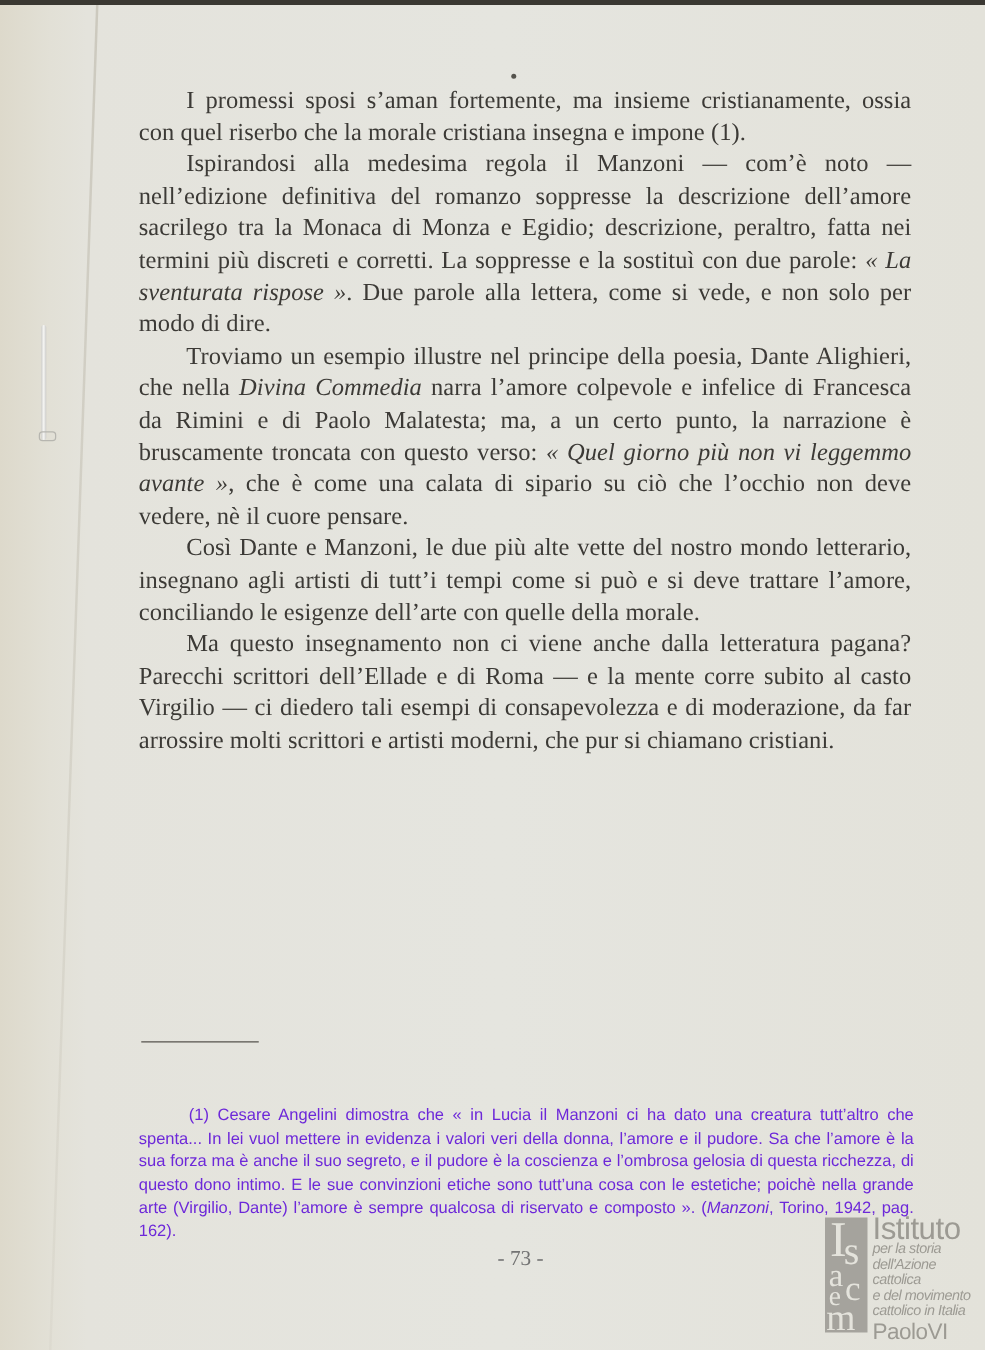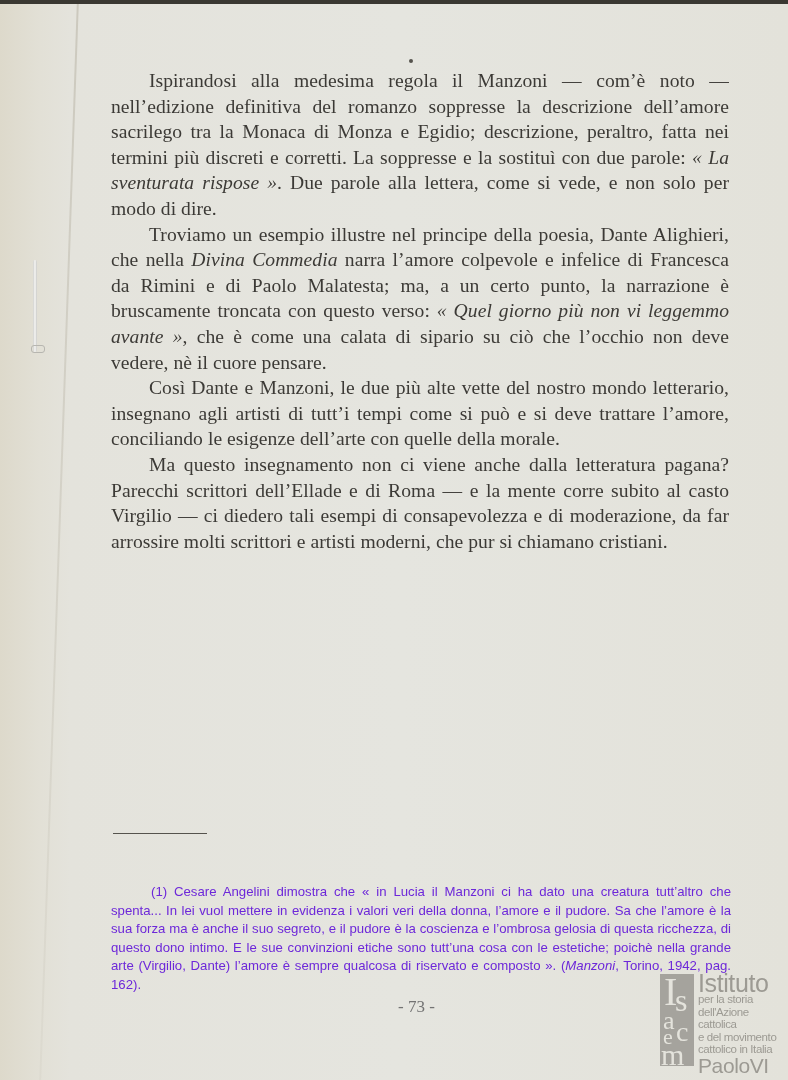--- a/index.html
+++ b/index.html
@@ -131,39 +131,40 @@
     color: #9c9a93;
     line-height: 12.6px;
     font-size: 11.5px;
     letter-spacing: -0.4px;
   }
   .logo-text .big {
     font-size: 25px;
     line-height: 19px;
     display: block;
   }
-  .logo-text .line { display: block; }
+  .logo-text .line { display: block; font-style: italic; }
   .logo-text .paolo {
-    font-size: 21px;
+    font-size: 18px;
     line-height: 17px;
     display: block;
     margin-top: 1px;
   }
 </style>
 </head>
 <body>
 
 <div class="top-edge"></div>
 <div class="page"></div>
 <div class="gutter-crease"></div>
 <div class="staple"></div>
 <div class="staple-end"></div>
 <div class="top-dot"></div>
 
 <div class="body-text">
+  <p class="first">I promessi sposi s’aman fortemente, ma insieme cristianamente, ossia con quel riserbo che la morale cristiana insegna e impone (1).</p>
   <p><span>Ispirandosi alla medesima regola il Manzoni — com’è noto — nell’edizione definitiva del romanzo soppresse la descrizione dell’amore sacrilego tra la Monaca di Monza e Egidio; descrizione, peraltro, fatta nei termini più discreti e corretti. La soppresse e la sostituì con due parole: </span><em>« La sventurata rispose »</em><span>. Due parole alla lettera, come si vede, e non solo per modo di dire.</span></p>
   <p><span>Troviamo un esempio illustre nel principe della poesia, Dante Alighieri, che nella </span><em>Divina Commedia</em><span> narra l’amore colpevole e infelice di Francesca da Rimini e di Paolo Malatesta; ma, a un certo punto, la narrazione è bruscamente troncata con questo verso: </span><em>« Quel giorno più non vi leggemmo avante »</em><span>, che è come una calata di sipario su ciò che l’occhio non deve vedere, nè il cuore pensare.</span></p>
   <p>Così Dante e Manzoni, le due più alte vette del nostro mondo letterario, insegnano agli artisti di tutt’i tempi come si può e si deve trattare l’amore, conciliando le esigenze dell’arte con quelle della morale.</p>
   <p>Ma questo insegnamento non ci viene anche dalla letteratura pagana? Parecchi scrittori dell’Ellade e di Roma — e la mente corre subito al casto Virgilio — ci diedero tali esempi di consapevolezza e di moderazione, da far arrossire molti scrittori e artisti moderni, che pur si chiamano cristiani.</p>
 </div>
 
 <div class="footnote-rule"></div>
 
 <div class="footnote">
   <p><span>(1) Cesare Angelini dimostra che « in Lucia il Manzoni ci ha dato una creatura tutt’altro che spenta... In lei vuol mettere in evidenza i valori veri della donna, l’amore e il pudore. Sa che l’amore è la sua forza ma è anche il suo segreto, e il pudore è la coscienza e l’ombrosa gelosia di questa ricchezza, di questo dono intimo. E le sue convinzioni etiche sono tutt’una cosa con le estetiche; poichè nella grande arte (Virgilio, Dante) l’amore è sempre qualcosa di riservato e composto ». (</span><em>Manzoni</em><span>, Torino, 1942, pag. 162).</span></p>

